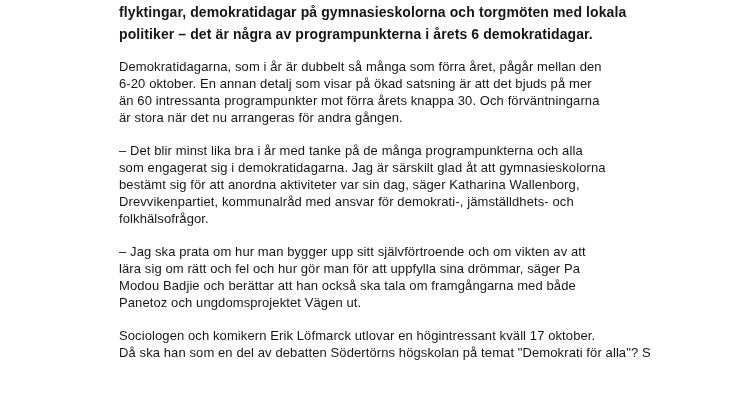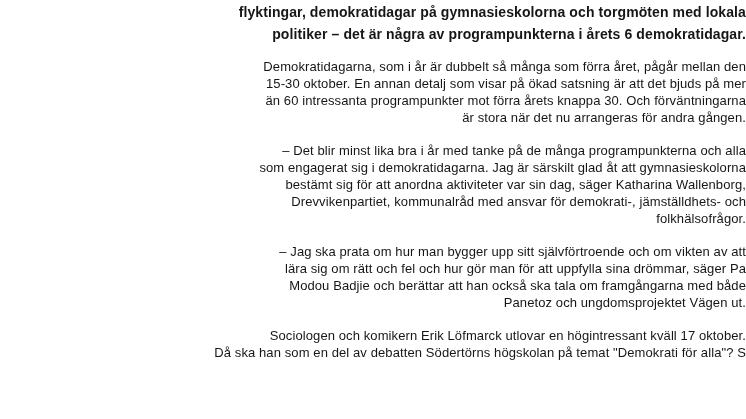--- a/index.html
+++ b/index.html
@@ -17,21 +17,20 @@
     position: absolute;
     top: 0;
     left: 0;
     width: 746px;
     height: 387px;
     padding: 1px 0 0 119px;
     box-sizing: border-box;
     font-family: "Liberation Sans", sans-serif;
     color: #161616;
     background: #ffffff;
-    text-align: right;
   }
   .lead {
     font-size: 14px;
     font-weight: 700;
     line-height: 22px;
     margin: 0 0 13px 0;
     white-space: pre;
     letter-spacing: 0.1px;
   }
   .para {
@@ -44,21 +43,21 @@
   }
 </style>
 </head>
 <body>
 
 <div class="page">
   <p class="lead">flyktingar, demokratidagar på gymnasieskolorna och torgmöten med lokala
 politiker – det är några av programpunkterna i årets 6 demokratidagar.</p>
 
   <p class="para">Demokratidagarna, som i år är dubbelt så många som förra året, pågår mellan den
-15-30 oktober. En annan detalj som visar på ökad satsning är att det bjuds på mer
+6-20 oktober. En annan detalj som visar på ökad satsning är att det bjuds på mer
 än 60 intressanta programpunkter mot förra årets knappa 30. Och förväntningarna
 är stora när det nu arrangeras för andra gången.</p>
 
   <p class="para">– Det blir minst lika bra i år med tanke på de många programpunkterna och alla
 som engagerat sig i demokratidagarna. Jag är särskilt glad åt att gymnasieskolorna
 bestämt sig för att anordna aktiviteter var sin dag, säger Katharina Wallenborg,
 Drevvikenpartiet, kommunalråd med ansvar för demokrati-, jämställdhets- och
 folkhälsofrågor.</p>
 
 

